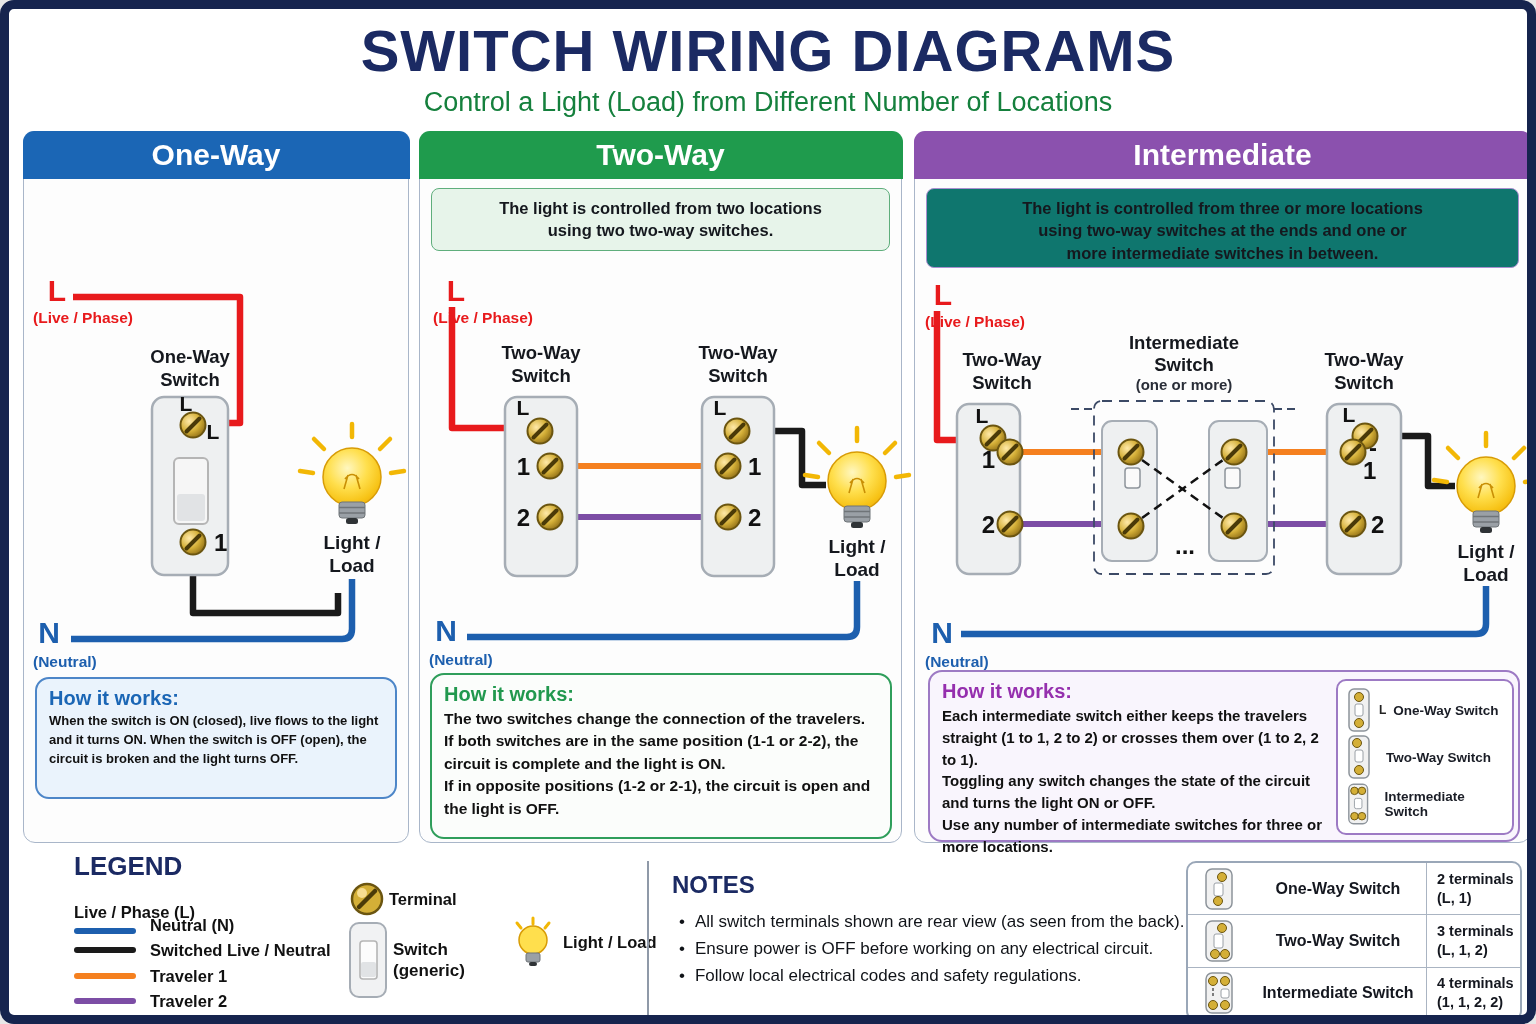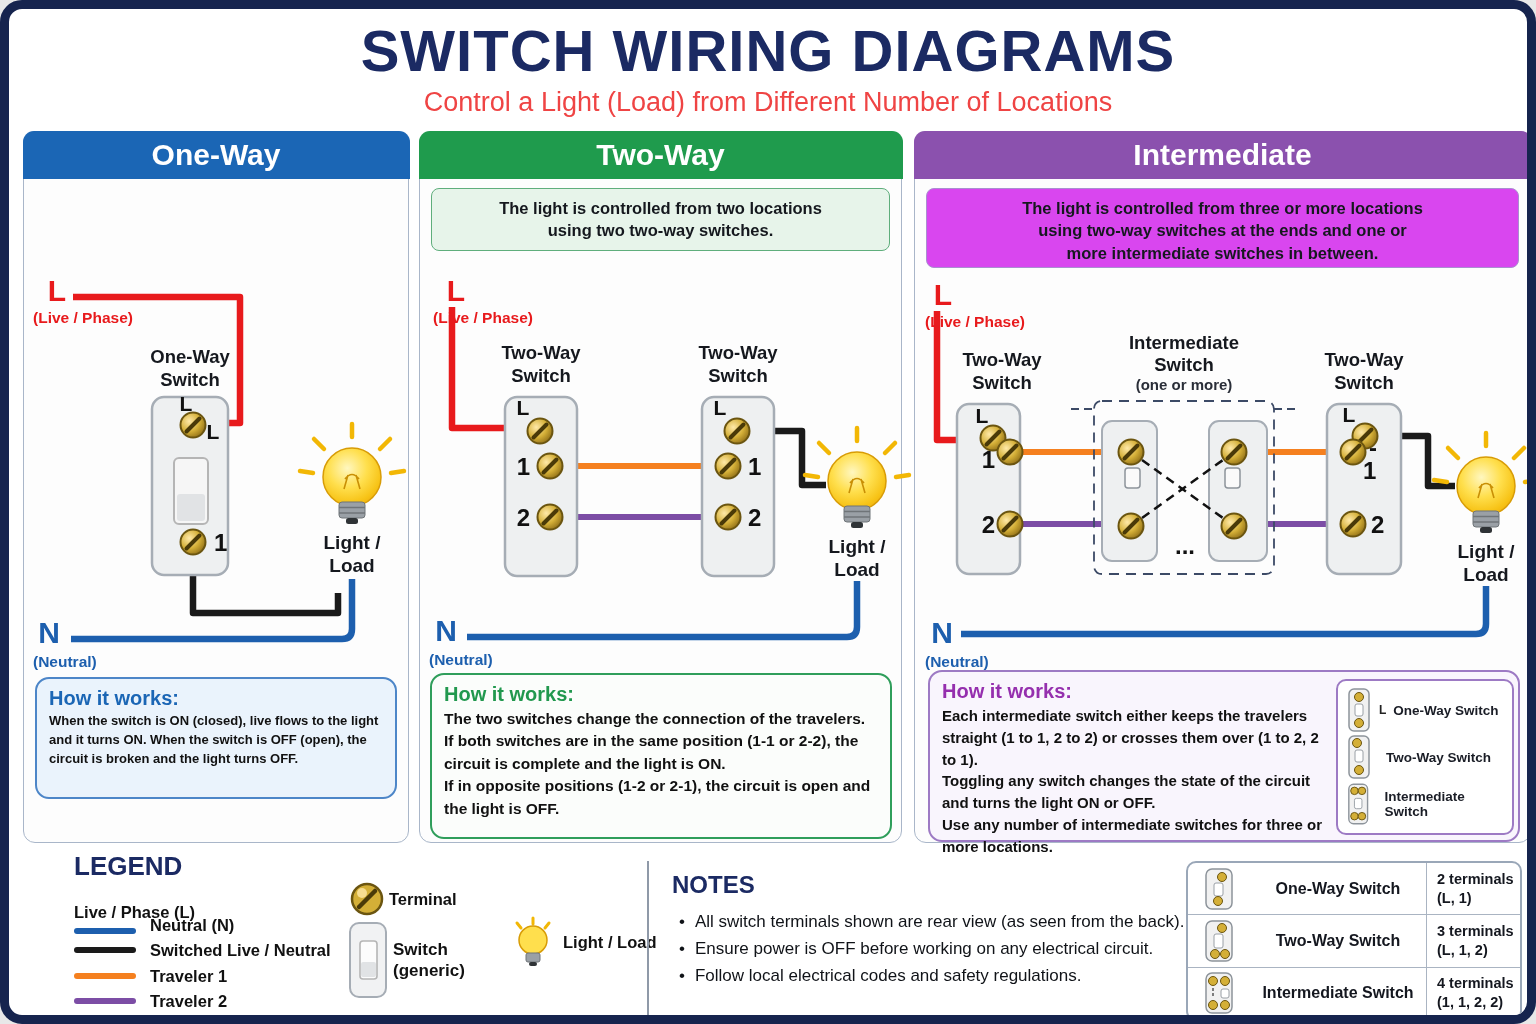--- a/index.html
+++ b/index.html
@@ -1,34 +1,34 @@
 <!DOCTYPE html>
 <html><head>
 <meta charset="utf-8">
 <style>
   html,body{margin:0;padding:0;background:#e8e8e8;}
   .poster{position:relative;width:1536px;height:1024px;background:#ffffff;
-    border:9px solid #16244e;border-radius:22px;box-sizing:border-box;overflow:hidden;
+    border:9px solid #16244e;border-radius:14px;box-sizing:border-box;overflow:hidden;
     font-family:"Liberation Sans",sans-serif;}
   .page-title{position:absolute;left:0;top:8px;width:100%;text-align:center;
     font-size:58px;font-weight:800;letter-spacing:1px;color:#1b2a63;}
   .page-subtitle{position:absolute;left:0;top:78px;width:100%;text-align:center;
-    font-size:27px;font-weight:500;color:#ef4444;}
+    font-size:27px;font-weight:500;color:#15803d;}
   .panel{position:absolute;top:122px;background:#fdfdfd;border:1.5px solid #a9b6c9;
     border-radius:12px;box-sizing:border-box;height:712px;}
   .panel-header{position:absolute;left:-1.5px;top:-1.5px;right:-1.5px;height:48px;
     border-radius:11px 11px 0 0;color:#fff;font-size:30px;font-weight:800;
     text-align:center;line-height:48px;}
   .hdr-blue{background:#1b66b5;} .hdr-green{background:#1f9b4d;} .hdr-purple{background:#8b51ae;}
   .panel-desc{position:absolute;left:11px;right:11px;top:56px;border-radius:8px;
     font-size:16.5px;font-weight:600;color:#15181e;text-align:center;
     white-space:pre-line;padding:8px 6px;box-sizing:border-box;line-height:1.35;}
   .desc-blue{background:#dcebf8;border:1.5px solid #6ea3d8;}
   .desc-green{background:#e7f4ea;border:1.5px solid #5fae7c;}
-  .desc-purple{background:#d946ef;border:1.5px solid #a98fd0;}
+  .desc-purple{background:#0f766e;border:1.5px solid #a98fd0;}
   .howbox{position:absolute;border-radius:14px;box-sizing:border-box;padding:8px 12px;}
   .how-blue{background:#eaf3fc;border:2px solid #4d86c8;}
   .how-green{background:#fbfdfb;border:2px solid #2f9e5b;}
   .how-purple{background:#f9f5fd;border:2px solid #9d7ac4;}
   .how-title{font-size:20px;font-weight:800;margin-bottom:2px;}
   .ht-blue{color:#1b66b5;} .ht-green{color:#21984e;} .ht-purple{color:#952fae;}
   .how-text{font-weight:600;color:#111;white-space:pre-line;line-height:1.45;}
   .mini-legend{position:absolute;background:#ffffff;border:2px solid #9d7ac4;border-radius:10px;
     box-sizing:border-box;padding:6px 8px;display:flex;flex-direction:column;justify-content:space-between;}
   .mini-row{display:flex;align-items:center;gap:7px;height:50px;}

